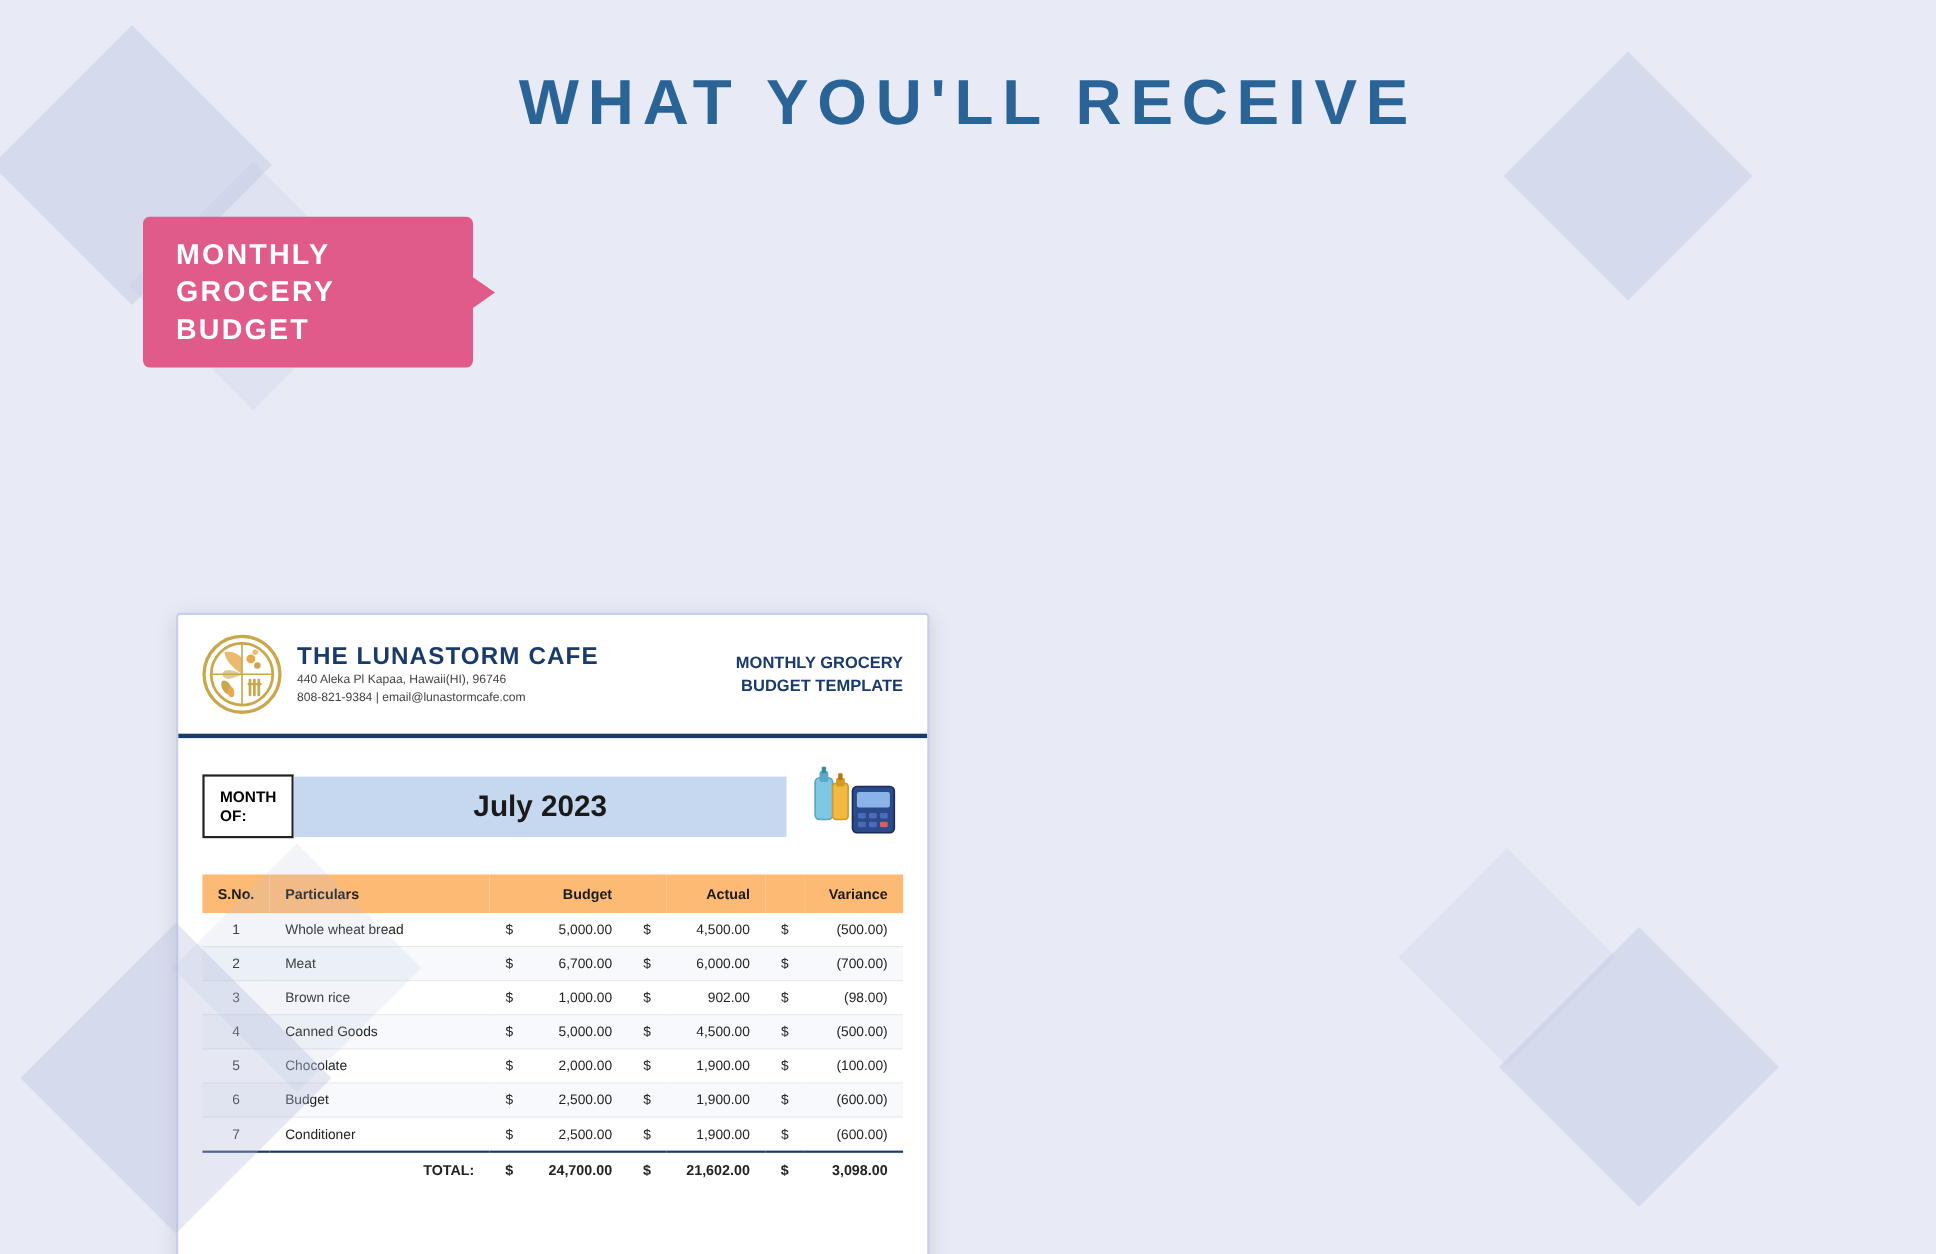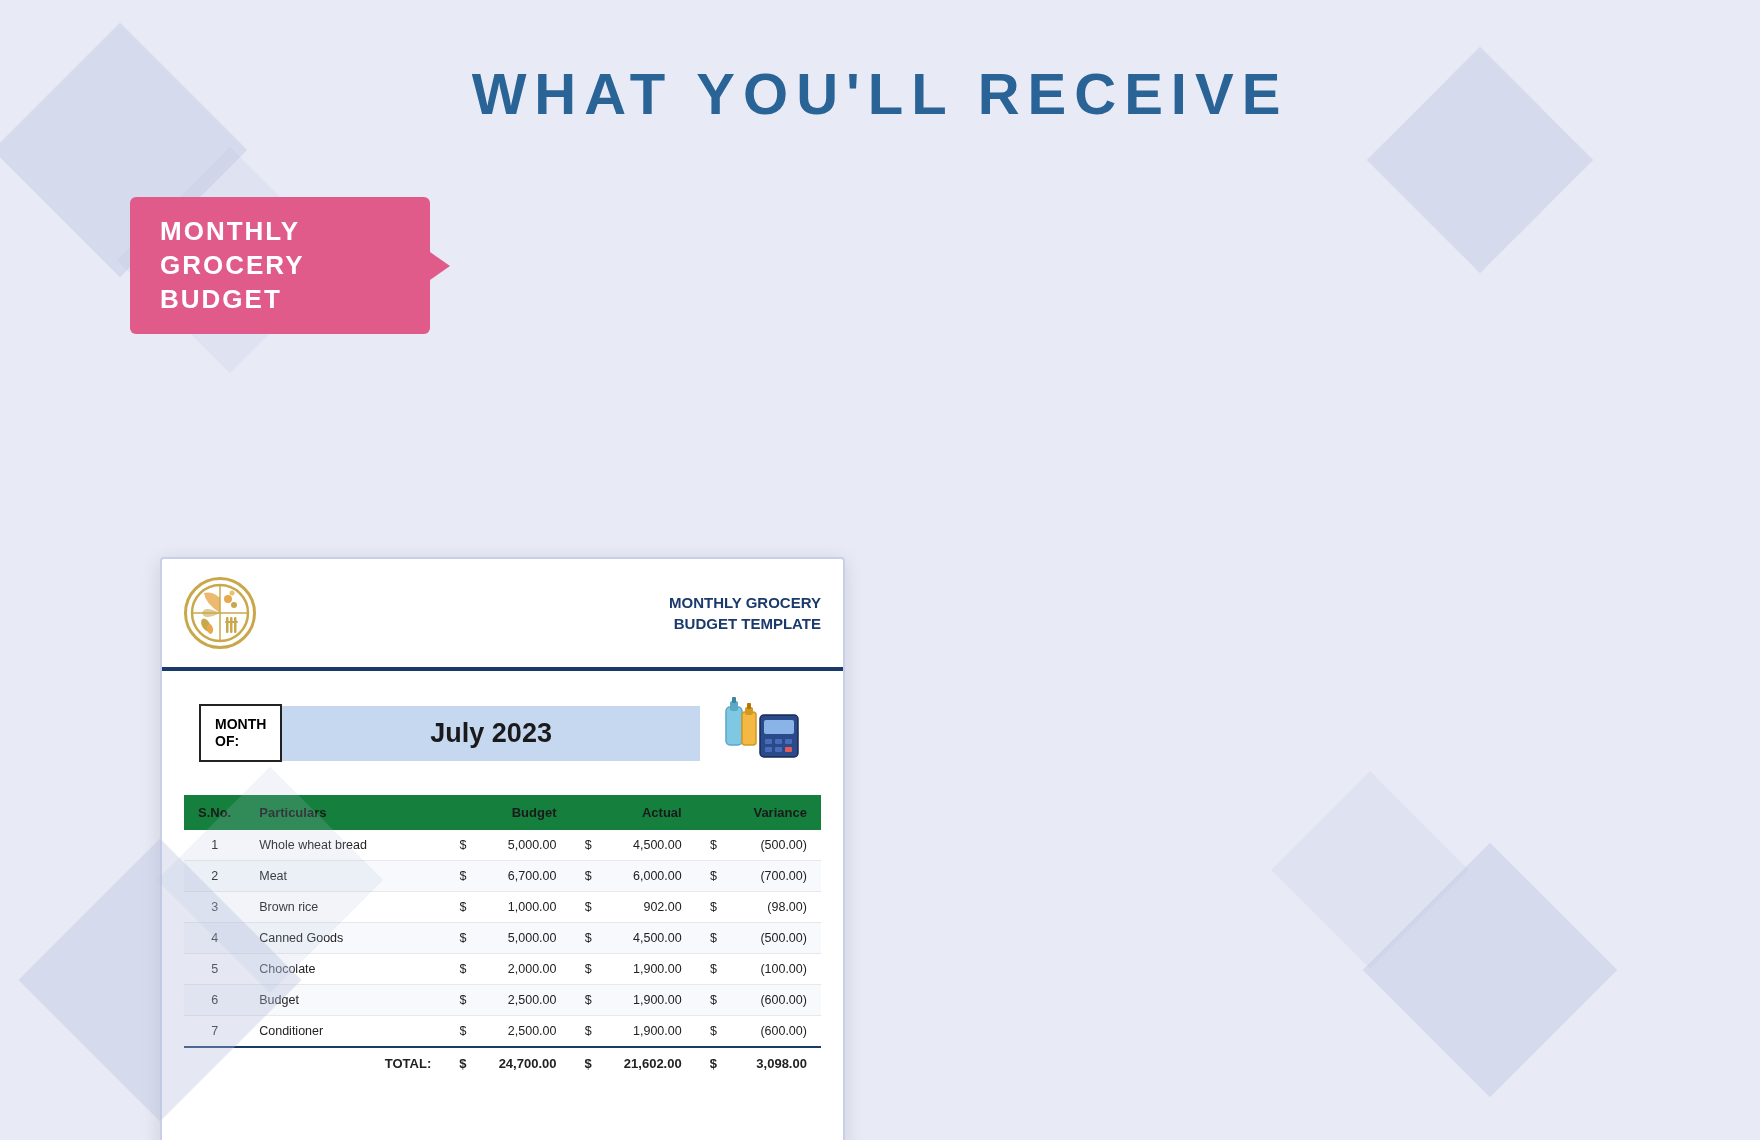--- a/index.html
+++ b/index.html
@@ -163,21 +163,21 @@
       color: #1a3a6b;
       text-transform: uppercase;
       line-height: 1.4;
       display: block;
     }
 
     
     .month-row {
       display: flex;
       align-items: center;
-      padding: 16px 37px;
+      padding: 16px 22px;
       gap: 0;
     }
 
     .month-label {
       border: 2px solid #222;
       padding: 10px 14px;
       font-size: 14px;
       font-weight: 900;
       text-transform: uppercase;
       line-height: 1.2;
@@ -201,21 +201,21 @@
     }
 
     
     .budget-table {
       width: 100%;
       border-collapse: collapse;
       margin: 0;
     }
 
     .table-header {
-      background: #15803d;
+      background: #fdba74;
     }
 
     .budget-table th {
       padding: 10px 14px;
       font-size: 13px;
       font-weight: 700;
       color: #1a1a1a;
       text-align: left;
     }
 
@@ -309,20 +309,25 @@
             <ellipse cx="20" cy="46" rx="3" ry="5" fill="#e8a84b" transform="rotate(-10 20 46)"></ellipse>
 
             <rect x="36" y="34" width="2.5" height="16" rx="1" fill="#c8a84b"></rect>
             <rect x="40" y="34" width="2.5" height="16" rx="1" fill="#c8a84b"></rect>
             <rect x="44" y="34" width="2.5" height="16" rx="1" fill="#c8a84b"></rect>
             <rect x="35" y="38" width="13" height="2" rx="1" fill="#c8a84b"></rect>
 
             <line x1="30" y1="2" x2="30" y2="58" stroke="#c8a84b" stroke-width="1.5"></line>
             <line x1="2" y1="30" x2="58" y2="30" stroke="#c8a84b" stroke-width="1.5"></line>
           </svg>
+        </div>
+        <div class="cafe-info">
+          <h2>THE LUNASTORM CAFE</h2>
+          <p>440 Aleka Pl Kapaa, Hawaii(HI), 96746</p>
+          <p>808-821-9384 | email@lunastormcafe.com</p>
         </div>
       </div>
       <div class="template-title">
         <span>MONTHLY GROCERY</span>
         <span>BUDGET TEMPLATE</span>
       </div>
     </div>
 
     <div class="month-row">
       <div class="month-label">

